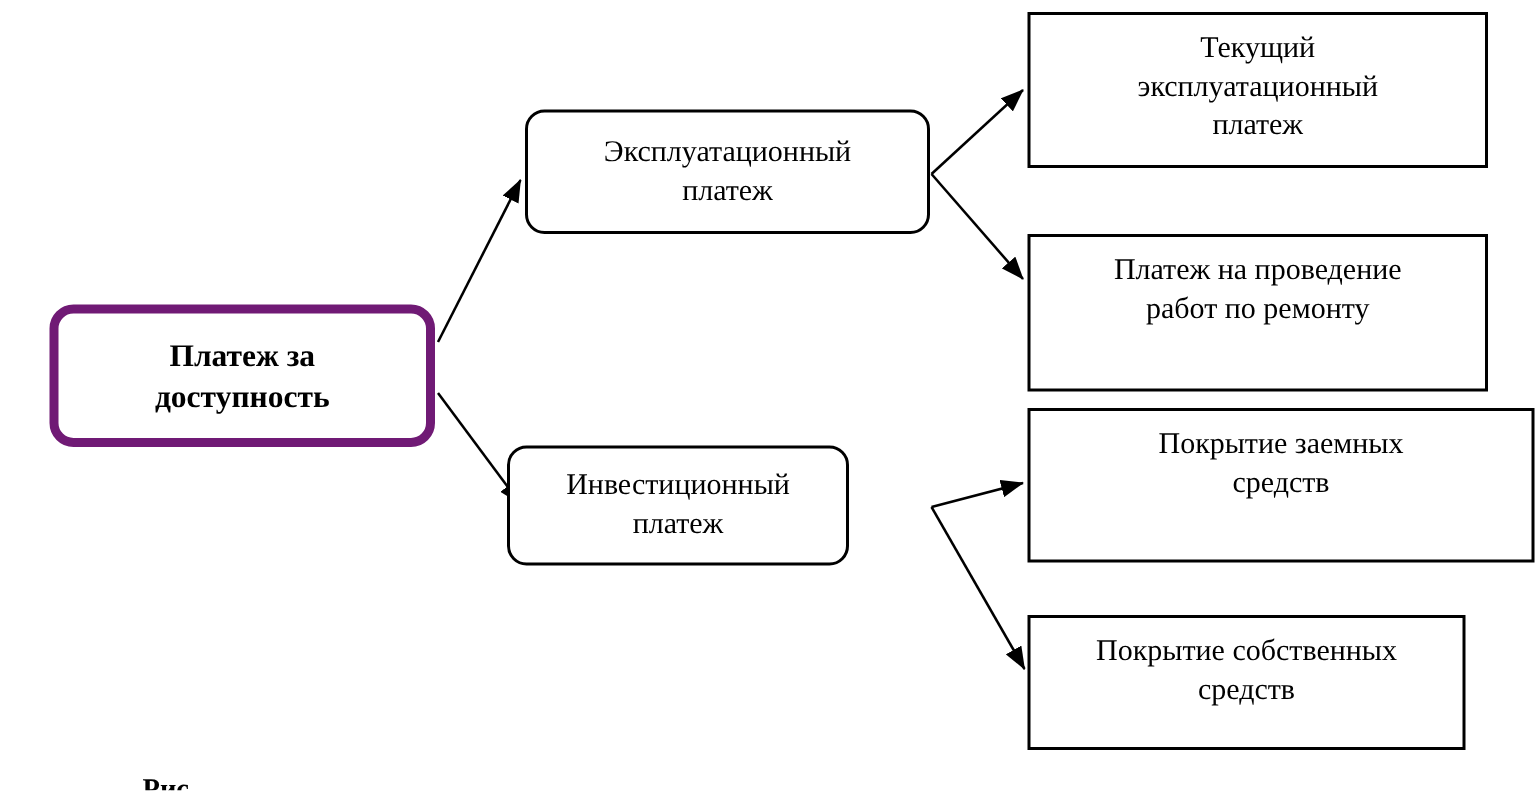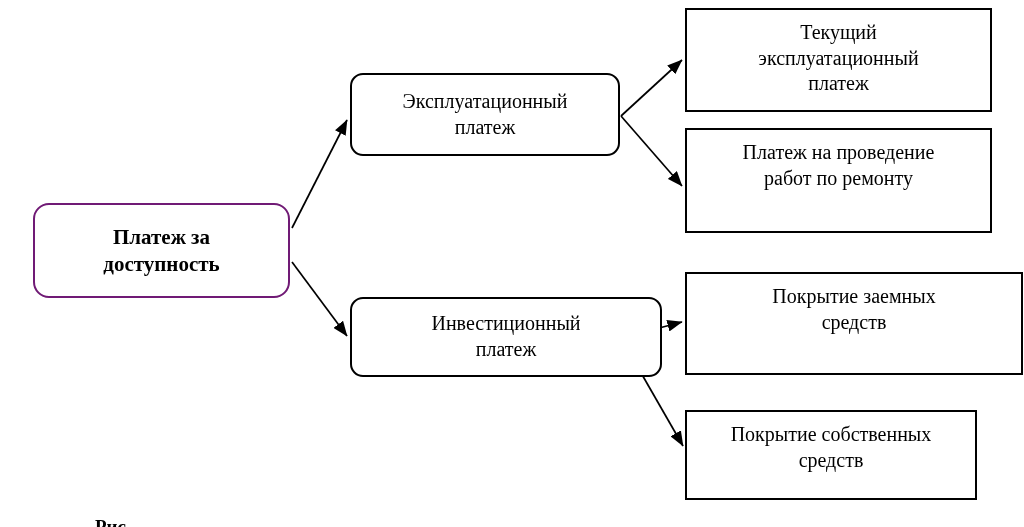--- a/index.html
+++ b/index.html
@@ -36,21 +36,21 @@
     color: #000000;
     z-index: 2;
   }
   .node-text {
     display: block;
     width: 100%;
     white-space: pre-line;
   }
   
   .node.root {
-    border: 2px solid #701a75;
+    border: 6px solid #701a75;
     border-radius: 16px;
     font-weight: bold;
     font-size: 21px;
     align-items: center;
   }
   
   .node.mid {
     border: 2.5px solid #000000;
     border-radius: 13px;
     font-weight: normal;
@@ -103,32 +103,32 @@
   <div class="node root" style="left:33px; top:203px; width:257px; height:95px;">
     <span class="node-text">Платеж за
 доступность</span>
   </div>
 
   <div class="node mid" style="left:350px; top:73px; width:270px; height:83px;">
     <span class="node-text">Эксплуатационный
 платеж</span>
   </div>
 
-  <div class="node mid" style="left:350px; top:297px; width:312px; height:80px;">
+  <div class="node mid" style="left:338px; top:297px; width:228px; height:80px;">
     <span class="node-text">Инвестиционный
 платеж</span>
   </div>
 
   <div class="node leaf" style="left:685px; top:8px; width:307px; height:104px;">
     <span class="node-text">Текущий
 эксплуатационный
 платеж</span>
   </div>
 
-  <div class="node leaf" style="left:685px; top:128px; width:307px; height:105px;">
+  <div class="node leaf" style="left:685px; top:156px; width:307px; height:105px;">
     <span class="node-text">Платеж на проведение
 работ по ремонту</span>
   </div>
 
   <div class="node leaf" style="left:685px; top:272px; width:338px; height:103px;">
     <span class="node-text">Покрытие заемных
 средств</span>
   </div>
 
   <div class="node leaf" style="left:685px; top:410px; width:292px; height:90px;">

